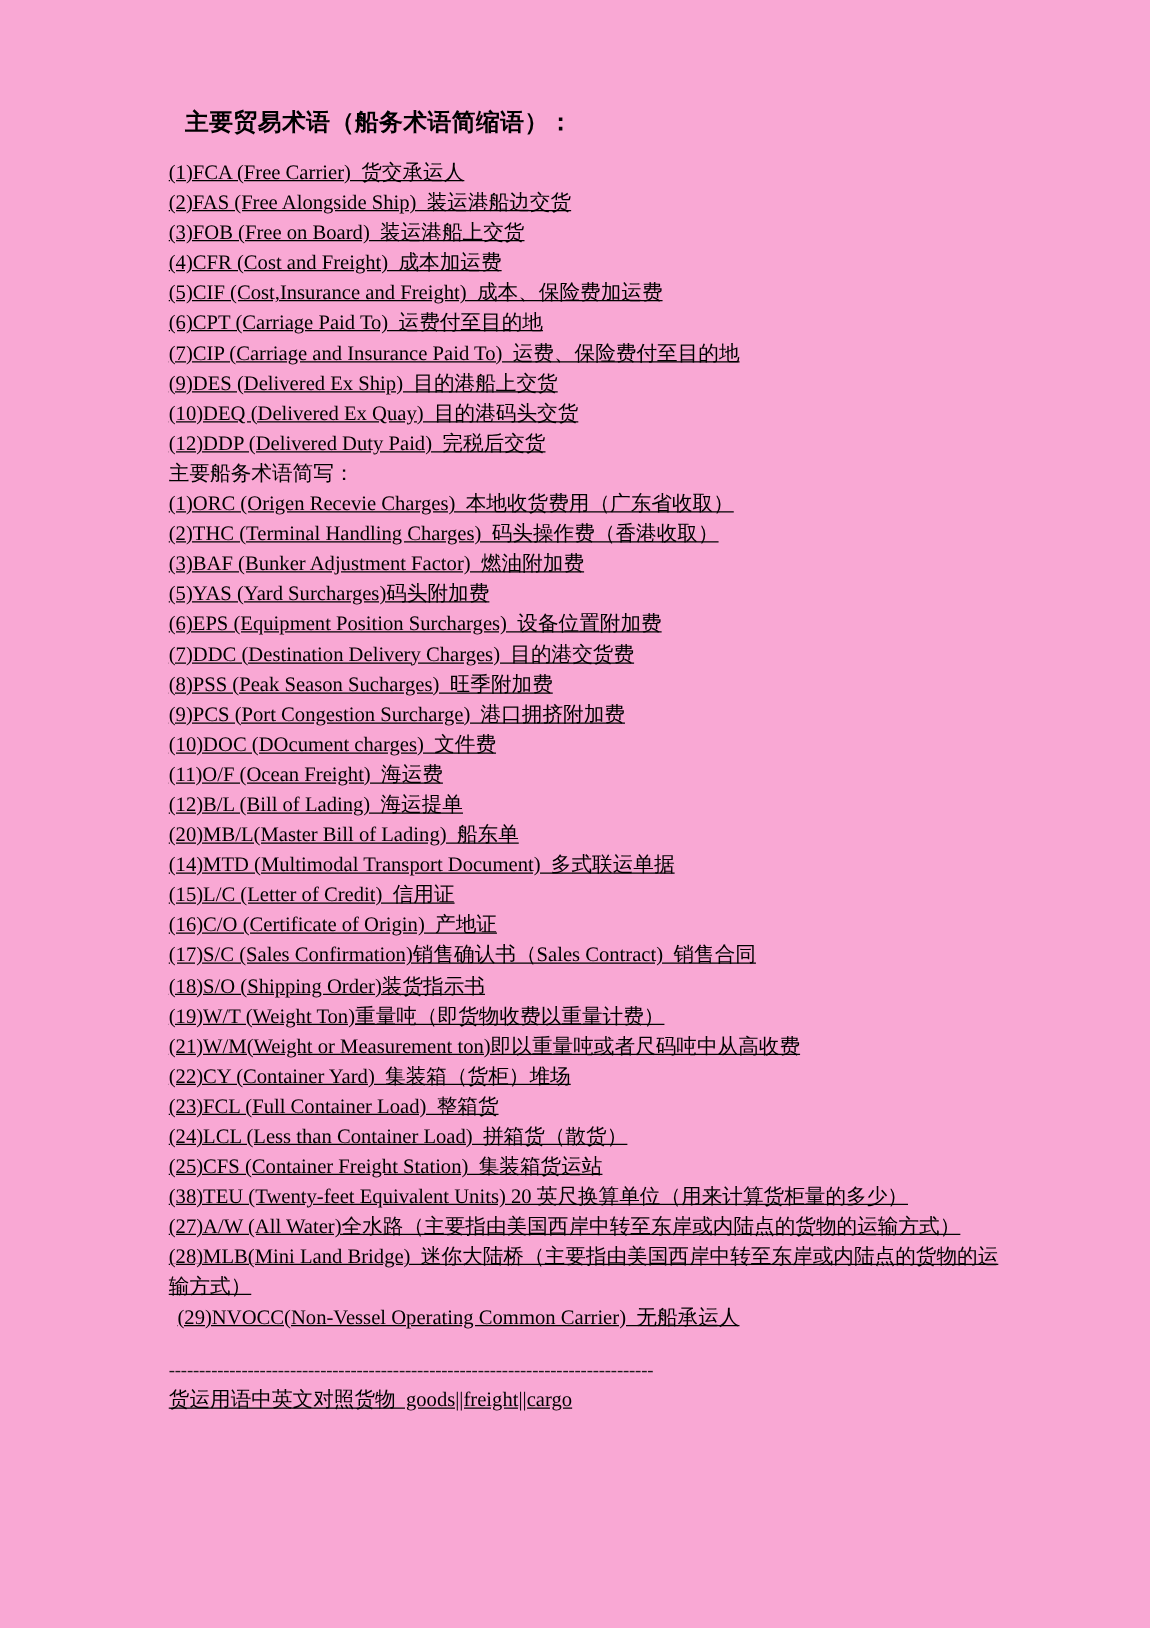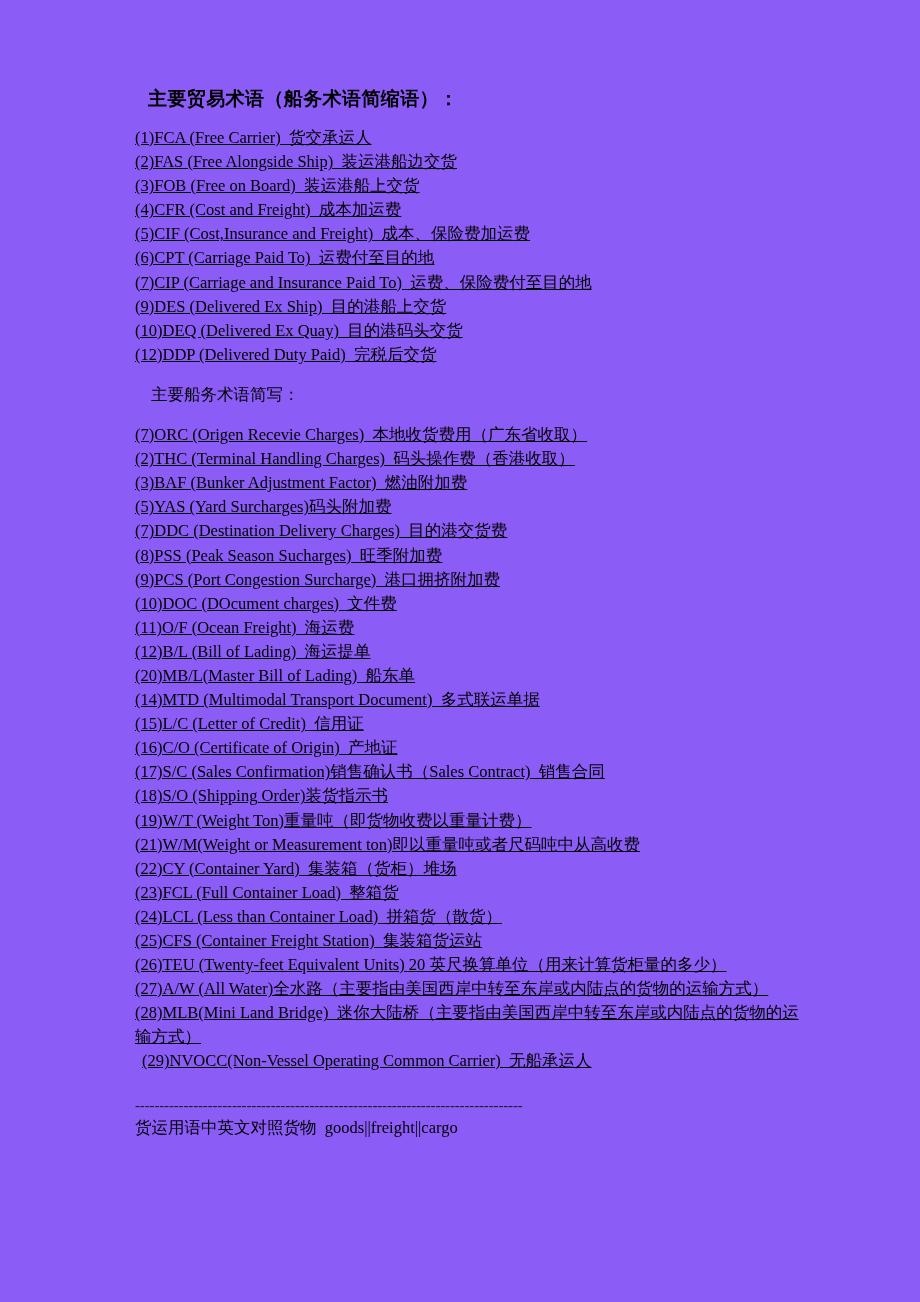--- a/index.html
+++ b/index.html
@@ -11,21 +11,21 @@
     width: 920px;
     height: 1302px;
     font-family: "Liberation Serif", "DejaVu Serif", serif;
     color: #000000;
     overflow: hidden;
   }
   .page {
     position: relative;
     width: 920px;
     height: 1302px;
-    background: #8b5cf6;
+    background: #f9a8d4;
   }
   .doc-body {
     position: absolute;
     left: 135px;
     top: 84px;
     width: 665px;
   }
   .doc-title {
     font-size: 19px;
     font-weight: bold;
@@ -38,21 +38,21 @@
     font-size: 16.5px;
     line-height: 24.1px;
     margin: 0;
     white-space: pre-wrap;
     word-break: break-word;
     text-decoration: underline;
   }
   .section-label {
     font-size: 16.5px;
     line-height: 24.1px;
-    margin: 16px;
+    margin: 0;
     white-space: pre-wrap;
   }
   .term-line.indented {
     padding-left: 7px;
   }
   .footer-block {
     margin-top: 22px;
   }
   .rule-line {
     font-size: 15px;
@@ -61,20 +61,21 @@
     letter-spacing: -0.15px;
     white-space: pre;
     overflow: hidden;
     color: #1a1a1a;
   }
   .footer-line {
     font-size: 16.5px;
     line-height: 24.1px;
     margin: 0;
     white-space: pre-wrap;
+    text-decoration: underline;
   }
 </style>
 </head>
 <body>
 
 <div class="page">
   <div class="doc-body">
 
     <h1 class="doc-title">主要贸易术语（船务术语简缩语）：</h1>
 
@@ -87,43 +88,44 @@
       <p class="term-line">(6)CPT (Carriage Paid To)  运费付至目的地</p>
       <p class="term-line">(7)CIP (Carriage and Insurance Paid To)  运费、保险费付至目的地</p>
       <p class="term-line">(9)DES (Delivered Ex Ship)  目的港船上交货</p>
       <p class="term-line">(10)DEQ (Delivered Ex Quay)  目的港码头交货</p>
       <p class="term-line">(12)DDP (Delivered Duty Paid)  完税后交货</p>
     </div>
 
     <p class="section-label">主要船务术语简写：</p>
 
     <div class="shipping-terms-list">
-      <p class="term-line">(7)ORC (Origen Recevie Charges)  本地收货费用（广东省收取）</p>
+      <p class="term-line">(1)ORC (Origen Recevie Charges)  本地收货费用（广东省收取）</p>
       <p class="term-line">(2)THC (Terminal Handling Charges)  码头操作费（香港收取）</p>
       <p class="term-line">(3)BAF (Bunker Adjustment Factor)  燃油附加费</p>
       <p class="term-line">(5)YAS (Yard Surcharges)码头附加费</p>
+      <p class="term-line">(6)EPS (Equipment Position Surcharges)  设备位置附加费</p>
       <p class="term-line">(7)DDC (Destination Delivery Charges)  目的港交货费</p>
       <p class="term-line">(8)PSS (Peak Season Sucharges)  旺季附加费</p>
       <p class="term-line">(9)PCS (Port Congestion Surcharge)  港口拥挤附加费</p>
       <p class="term-line">(10)DOC (DOcument charges)  文件费</p>
       <p class="term-line">(11)O/F (Ocean Freight)  海运费</p>
       <p class="term-line">(12)B/L (Bill of Lading)  海运提单</p>
       <p class="term-line">(20)MB/L(Master Bill of Lading)  船东单</p>
       <p class="term-line">(14)MTD (Multimodal Transport Document)  多式联运单据</p>
       <p class="term-line">(15)L/C (Letter of Credit)  信用证</p>
       <p class="term-line">(16)C/O (Certificate of Origin)  产地证</p>
       <p class="term-line">(17)S/C (Sales Confirmation)销售确认书（Sales Contract)  销售合同</p>
       <p class="term-line">(18)S/O (Shipping Order)装货指示书</p>
       <p class="term-line">(19)W/T (Weight Ton)重量吨（即货物收费以重量计费）</p>
       <p class="term-line">(21)W/M(Weight or Measurement ton)即以重量吨或者尺码吨中从高收费</p>
       <p class="term-line">(22)CY (Container Yard)  集装箱（货柜）堆场</p>
       <p class="term-line">(23)FCL (Full Container Load)  整箱货</p>
       <p class="term-line">(24)LCL (Less than Container Load)  拼箱货（散货）</p>
       <p class="term-line">(25)CFS (Container Freight Station)  集装箱货运站</p>
-      <p class="term-line">(26)TEU (Twenty-feet Equivalent Units) 20 英尺换算单位（用来计算货柜量的多少）</p>
+      <p class="term-line">(38)TEU (Twenty-feet Equivalent Units) 20 英尺换算单位（用来计算货柜量的多少）</p>
       <p class="term-line">(27)A/W (All Water)全水路（主要指由美国西岸中转至东岸或内陆点的货物的运输方式）</p>
       <p class="term-line">(28)MLB(Mini Land Bridge)  迷你大陆桥（主要指由美国西岸中转至东岸或内陆点的货物的运输方式）</p>
       <p class="term-line indented">(29)NVOCC(Non-Vessel Operating Common Carrier)  无船承运人</p>
     </div>
 
     <div class="footer-block">
       <p class="rule-line">--------------------------------------------------------------------------------</p>
       <p class="footer-line">货运用语中英文对照货物  goods||freight||cargo</p>
     </div>
 

